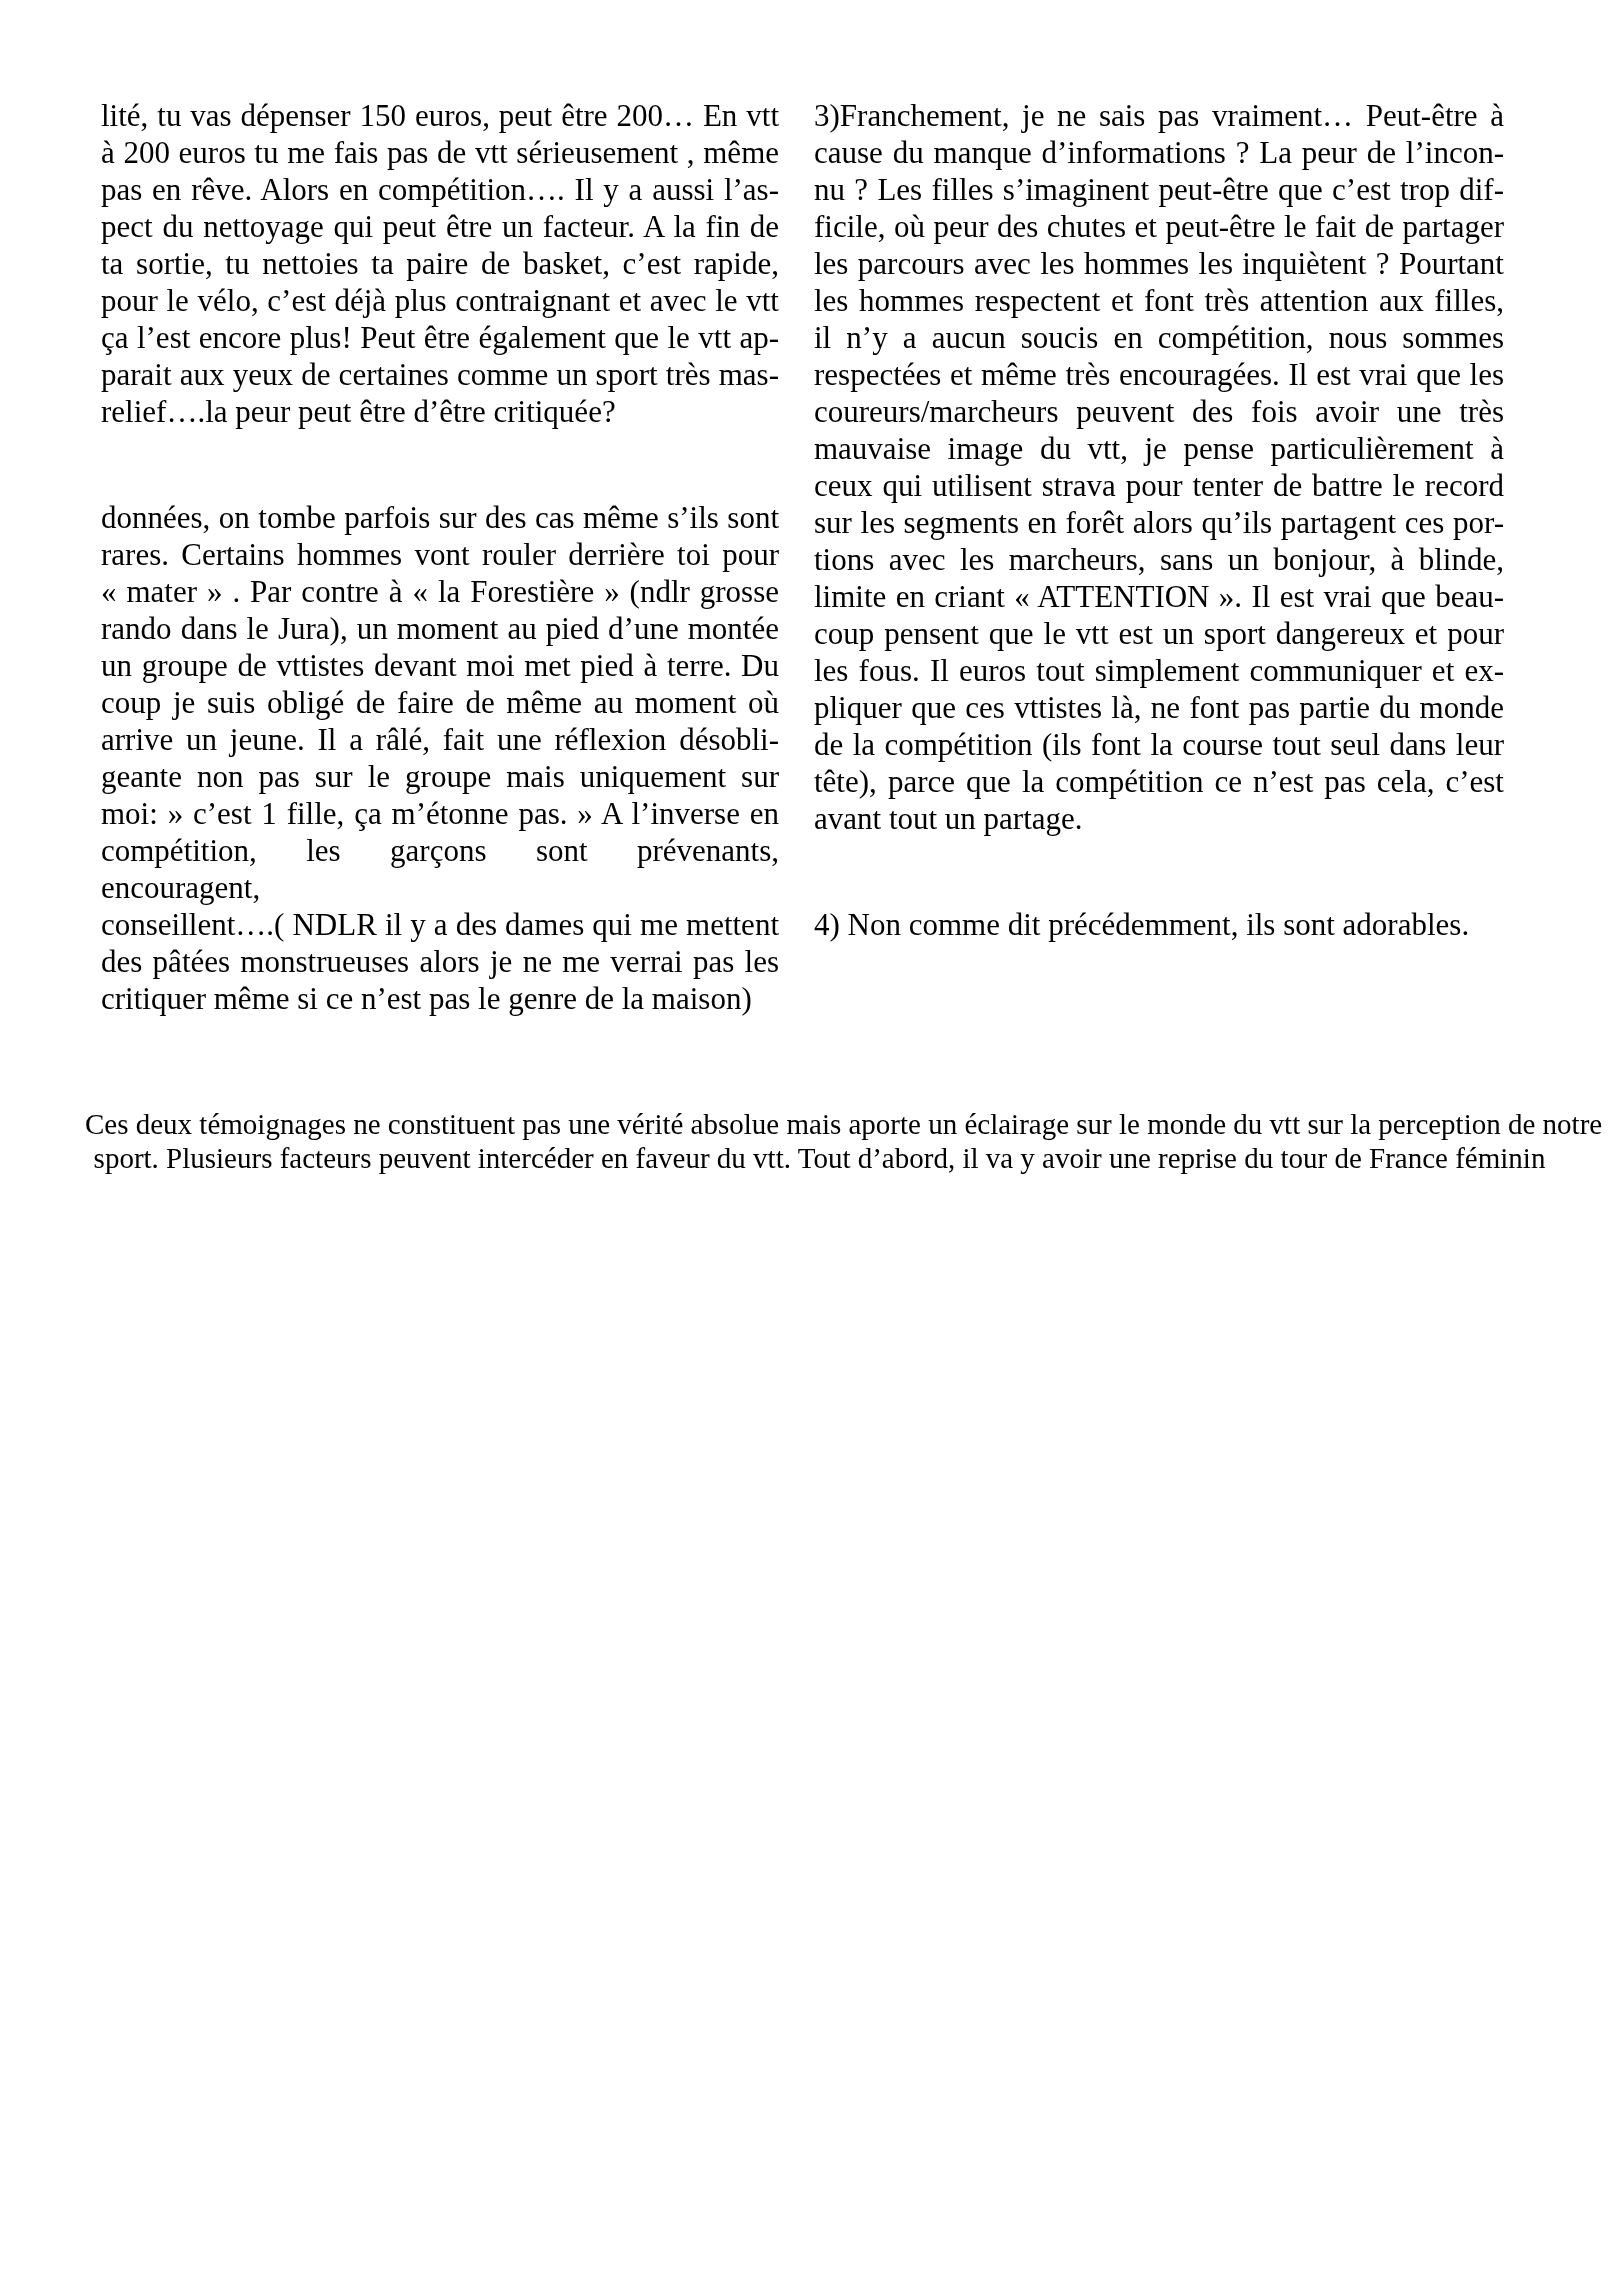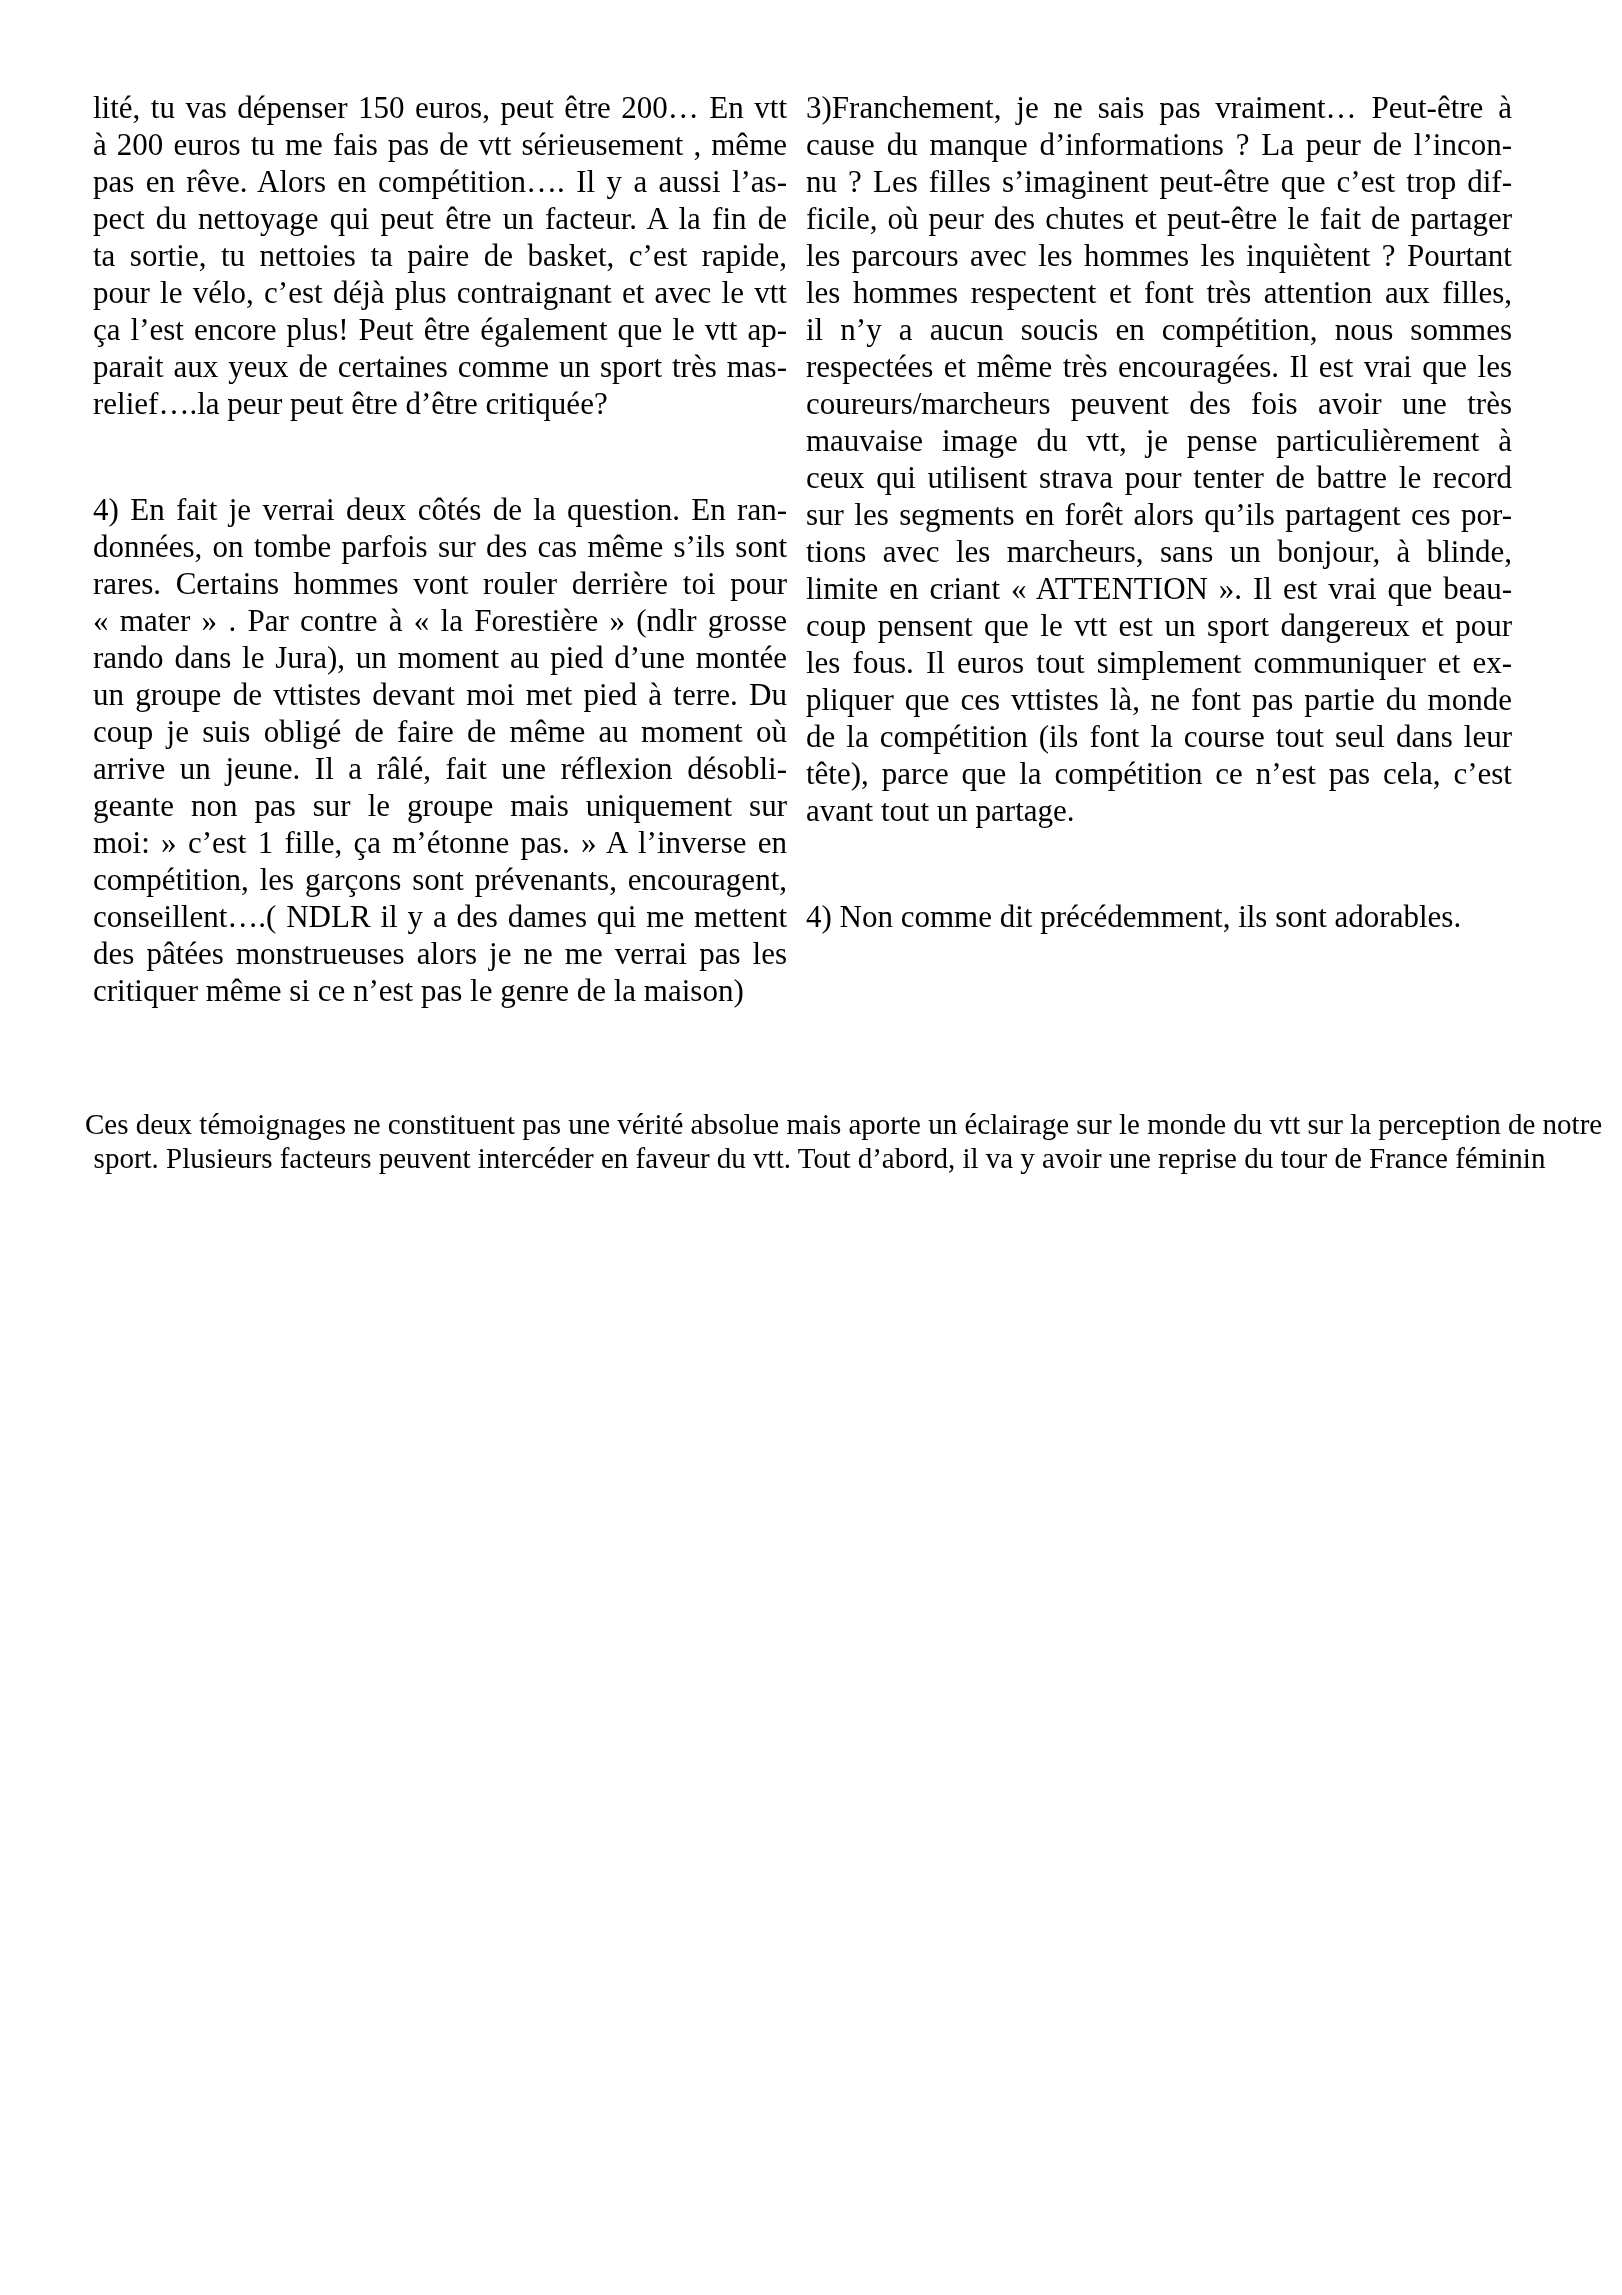--- a/index.html
+++ b/index.html
@@ -15,21 +15,21 @@
     color: #000000;
     font-family: "Liberation Serif", "DejaVu Serif", serif;
     overflow: hidden;
   }
   .col {
     position: absolute;
     top: 81px;
   }
   #col-left  { left: 85px;  width: 710px; }
   #col-right { left: 798px; width: 722px; }
-  .para { margin: 8px; }
+  .para { margin: 16px; }
   .para + .para { margin-top: 69px; }
   .line {
     font-size: 31px;
     line-height: 37px;
     text-align: justify;
     text-align-last: justify;
     -moz-text-align-last: justify;
     letter-spacing: 0;
   }
   .line.last {
@@ -59,21 +59,20 @@
         <div class="line">à 200 euros tu me fais pas de vtt sérieusement , même</div>
         <div class="line">pas en rêve. Alors en compétition…. Il y a aussi l’as-</div>
         <div class="line">pect du nettoyage qui peut être un facteur. A la fin de</div>
         <div class="line">ta sortie, tu nettoies ta paire de basket, c’est rapide,</div>
         <div class="line">pour le vélo, c’est déjà plus contraignant et avec le vtt</div>
         <div class="line">ça l’est encore plus! Peut être également que le vtt ap-</div>
         <div class="line">parait aux yeux de certaines comme un sport très mas-</div>
         <div class="line last">relief….la peur  peut être d’être critiquée?</div>
       </div>
       <div class="para">
-        <div class="line">4) En fait je verrai deux côtés de la question. En ran-</div>
         <div class="line">données, on tombe parfois sur des cas même s’ils sont</div>
         <div class="line">rares. Certains hommes vont rouler derrière toi pour</div>
         <div class="line">« mater » . Par contre à « la Forestière » (ndlr grosse</div>
         <div class="line">rando dans le Jura), un moment au pied d’une montée</div>
         <div class="line">un groupe de vttistes devant moi met pied  à terre. Du</div>
         <div class="line">coup je suis obligé de faire de même au moment où</div>
         <div class="line">arrive un jeune. Il a râlé, fait une réflexion désobli-</div>
         <div class="line">geante non pas sur le groupe mais uniquement sur</div>
         <div class="line">moi: » c’est 1 fille, ça m’étonne pas. » A l’inverse en</div>
         <div class="line">compétition, les garçons sont prévenants, encouragent,</div>

